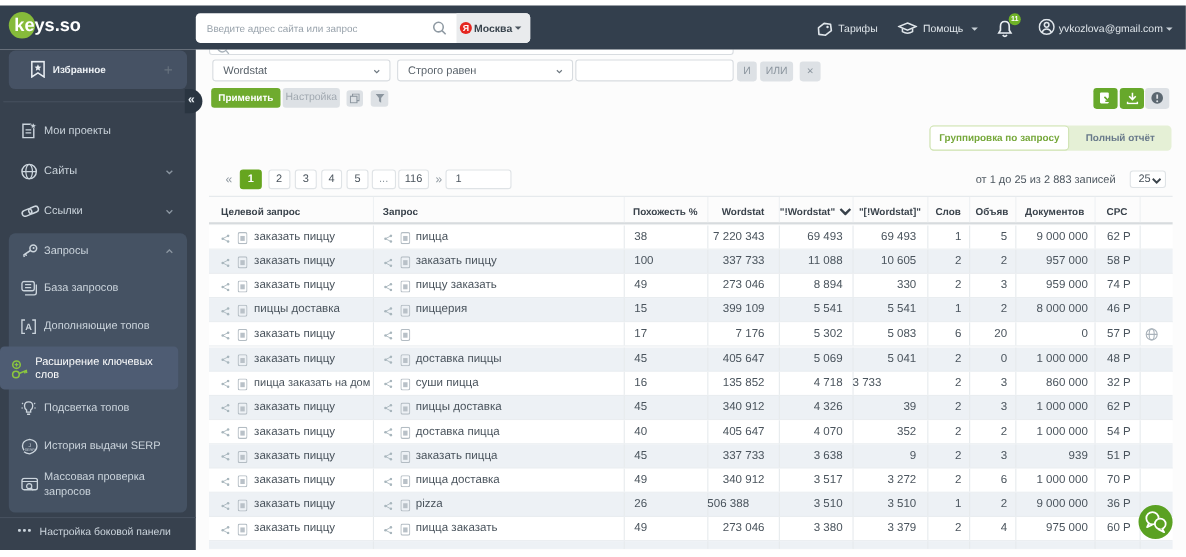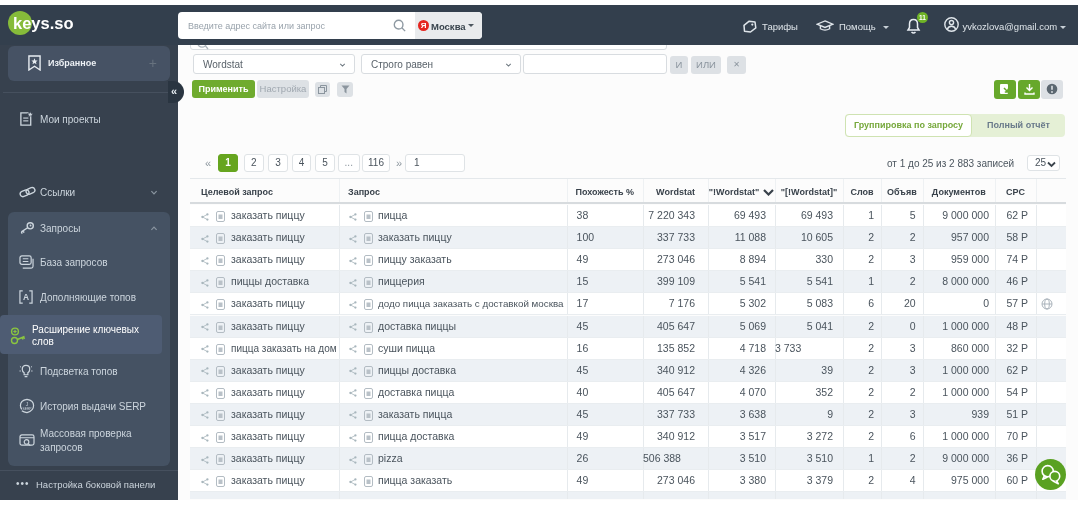--- a/index.html
+++ b/index.html
@@ -119,20 +119,31 @@
   <div id="side-div1"></div>
 
   <div class="sitem" style="top:56px;">
     <svg class="ic" width="15" height="16" viewBox="0 0 16 17">
         <path d="M2 2 L9.5 2 L12.5 5 L12.5 15 L2 15 Z" fill="none" stroke="#ccd5dd" stroke-width="1.4"></path>
         <line x1="4.5" y1="7.5" x2="10" y2="7.5" stroke="#ccd5dd" stroke-width="1.2"></line>
         <line x1="4.5" y1="10.5" x2="10" y2="10.5" stroke="#ccd5dd" stroke-width="1.2"></line>
         <path d="M12 0.5 L12.9 2.5 L15.1 2.7 L13.5 4.2 L13.9 6.3 L12 5.2 L10.1 6.3 L10.5 4.2 L8.9 2.7 L11.1 2.5 Z" fill="#ccd5dd" stroke="#37414e" stroke-width="0.6"></path>
       </svg>
     <span class="txt">Мои проекты</span>
+  </div>
+  <div class="sitem" style="top:93px;">
+    <svg class="ic" width="15" height="15" viewBox="0 0 16 16">
+        <circle cx="8" cy="8" r="7" fill="none" stroke="#ccd5dd" stroke-width="1.4"></circle>
+        <ellipse cx="8" cy="8" rx="3.2" ry="7" fill="none" stroke="#ccd5dd" stroke-width="1.2"></ellipse>
+        <line x1="1" y1="8" x2="15" y2="8" stroke="#ccd5dd" stroke-width="1.2"></line>
+      </svg>
+    <span class="txt">Сайты</span>
+    <svg class="chev" viewBox="0 0 8 8">
+        <path d="M1 2.5 L4 5.5 L7 2.5" fill="none" stroke="#8a95a0" stroke-width="1.4"></path>
+      </svg>
   </div>
   <div class="sitem" style="top:129px;">
     <svg class="ic" width="17" height="14" viewBox="0 0 17 14">
         <g transform="rotate(-22 8.5 7)">
           <rect x="0.8" y="4.4" width="9" height="5.4" rx="2.7" fill="none" stroke="#ccd5dd" stroke-width="1.4"></rect>
           <rect x="7.2" y="4.4" width="9" height="5.4" rx="2.7" fill="none" stroke="#ccd5dd" stroke-width="1.4"></rect>
         </g>
       </svg>
     <span class="txt">Ссылки</span>
     <svg class="chev" viewBox="0 0 8 8">
@@ -520,21 +531,20 @@
           <circle cx="1.6" cy="4.5" r="1.3" fill="#a8b6bd"></circle>
           <circle cx="7.2" cy="1.6" r="1.3" fill="#a8b6bd"></circle>
           <circle cx="7.2" cy="7.4" r="1.3" fill="#a8b6bd"></circle>
           <line x1="1.6" y1="4.5" x2="7.2" y2="1.6" stroke="#a8b6bd" stroke-width="0.9"></line>
           <line x1="1.6" y1="4.5" x2="7.2" y2="7.4" stroke="#a8b6bd" stroke-width="0.9"></line>
         </svg>
         <svg style="position:absolute;left:174px;top:6px;" width="9" height="11" viewBox="0 0 9 11">
           <rect x="0.5" y="0.5" width="8" height="10" rx="1.5" fill="none" stroke="#b3bcc3" stroke-width="1"></rect>
           <rect x="2.5" y="3.5" width="4" height="4.5" fill="#b9c1c8"></rect>
         </svg>
-        <div class="cell" style="left:188px;font-size:9.8px;">додо пицца заказать с доставкой москва</div>
         <div class="cell" style="left:386.6px;">17</div>
         <div class="cell" style="left:453px; width:52px; text-align:right;">7 176</div>
         <div class="cell" style="left:518px; width:58px; text-align:right;">5 302</div>
         <div class="cell" style="left:585px; width:58px; text-align:right;">5 083</div>
         <div class="cell" style="left:653px; width:31px; text-align:right;">6</div>
         <div class="cell" style="left:691px; width:34.60000000000002px; text-align:right;">20</div>
         <div class="cell" style="left:732.6px; width:66.39999999999998px; text-align:right;">0</div>
         <div class="cell" style="left:805px; width:33px; text-align:right;">57 Р</div>
         <svg style="position:absolute;left:851px;top:5px;" width="12" height="12" viewBox="0 0 12 12">
           <circle cx="6" cy="6" r="5" fill="none" stroke="#aab3bb" stroke-width="1"></circle>

